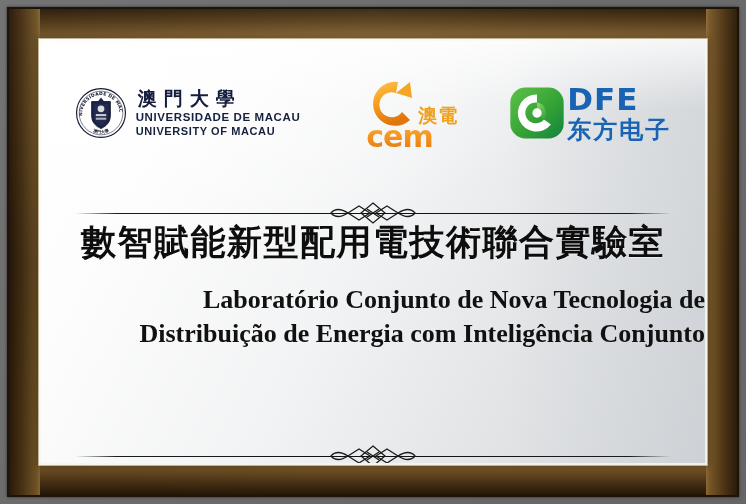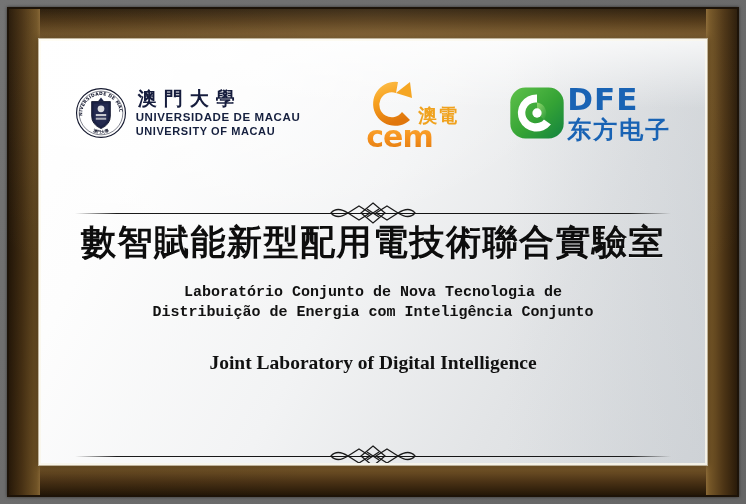--- a/index.html
+++ b/index.html
@@ -128,22 +128,22 @@
 
   
   .titles{position:absolute;left:0;right:0;top:181px;z-index:3;text-align:center;}
   .title-cn{
     font-family:"DejaVu Serif",serif;font-weight:700;
     font-size:35px;letter-spacing:1.5px;line-height:1.12;
     color:#0d0d0d;margin:0 0 22px 0;
     text-shadow:0 1px 0 rgba(255,255,255,.5);
   }
   .title-pt{
-    font-family:Liberation Mono, monospace;font-weight:700;
-    font-size:15px;line-height:1.3;color:#111;margin:0 0 28px 0;
+    font-family:Liberation Serif, serif;font-weight:700;
+    font-size:26px;line-height:1.3;color:#111;margin:0 0 28px 0;text-align:right;
   }
   .title-en{
     font-family:"Liberation Serif",serif;font-weight:700;
     font-size:19.5px;line-height:1.3;color:#111;margin:0;
   }
   .title-pt span,.title-en span{display:block;}
 </style>
 </head>
 <body>
 
@@ -245,21 +245,20 @@
         </svg>
       </div>
 
       <div class="titles">
         <h1 class="title-cn">數智賦能新型配用電技術聯合實驗室</h1>
         <div class="title-pt">
           <span>Laboratório Conjunto de Nova Tecnologia de</span>
           <span>Distribuição de Energia com Inteligência Conjunto</span>
         </div>
         <div class="title-en">
-          <span>Joint Laboratory of Digital Intelligence</span>
         </div>
       </div>
 
       <div class="divider divider-bottom">
         <div class="rule"></div>
         <svg width="104" height="28" viewBox="0 0 104 28">
           <g fill="none" stroke="#1a1a1a" stroke-width="1.25">
             <path d="M52 4 L64 14 L52 24 L40 14 Z"></path>
             <path d="M38 7 L49 14 L38 21 L27 14 Z"></path>
             <path d="M66 7 L77 14 L66 21 L55 14 Z"></path>

